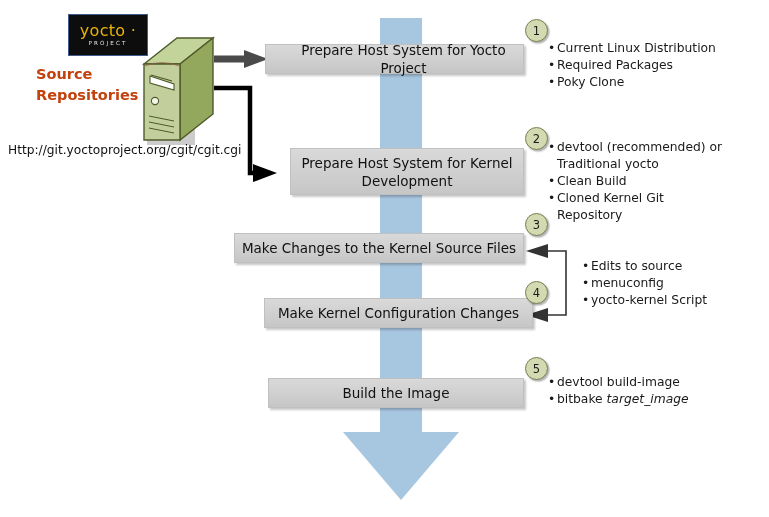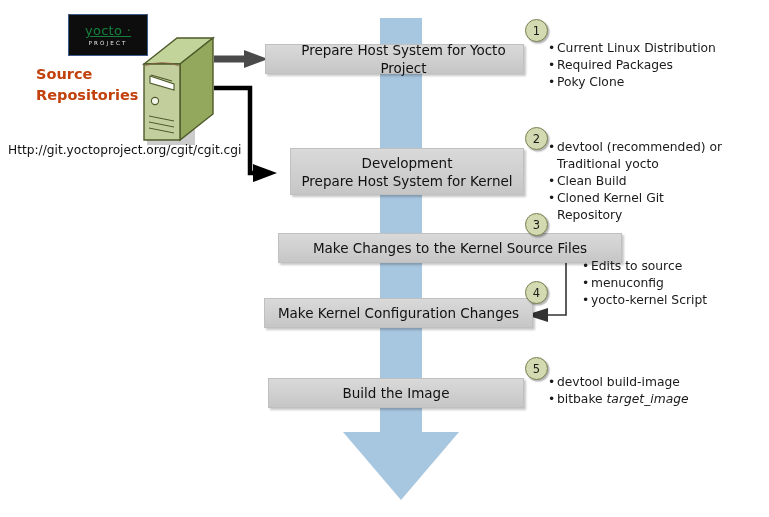--- a/index.html
+++ b/index.html
@@ -121,25 +121,24 @@
     height: 42px;
     background: #0d0d0d;
     border: 1.5px solid #3f5b8a;
     display: flex;
     flex-direction: column;
     align-items: center;
     justify-content: center;
     box-sizing: border-box;
   }
   .logo .l1 {
-    color: #15803d;
-    font-size: 13px;
+    color: #eab308;
+    font-size: 16px;
     letter-spacing: 0.3px;
     line-height: 15px;
-    text-decoration: underline;
   }
   .logo .l2 {
     color: #e8e8e8;
     font-size: 5.6px;
     letter-spacing: 2.1px;
     line-height: 8px;
     margin-top: 1px;
   }
 
   
@@ -202,25 +201,25 @@
     <polyline points="544,251 566,251 566,315 548,315" fill="none" stroke="#333333" stroke-width="1.6"></polyline>
     <polygon points="548,244 526,251 548,258" fill="#333333"></polygon>
     <polygon points="548,308 526,315 548,322" fill="#333333"></polygon>
   </svg>
 
   <div class="pbox" style="left:265px; top:44px; width:259px; height:30px;padding-left:18px;">
     <span>Prepare Host System for Yocto Project</span>
   </div>
 
   <div class="pbox" style="left:290px; top:148px; width:234px; height:47px; flex-direction:column;">
+    <span>Prepare Host System for Kernel</span>
     <span>Development</span>
-    <span>Prepare Host System for Kernel</span>
-  </div>
-
-  <div class="pbox" style="left:234px; top:233px; width:344px; height:30px;margin-left:44px;">
+  </div>
+
+  <div class="pbox" style="left:234px; top:233px; width:290px; height:30px;">
     <span>Make Changes to the Kernel Source Files</span>
   </div>
 
   <div class="pbox" style="left:264px; top:298px; width:269px; height:30px;text-align:right;">
     <span>Make Kernel Configuration Changes</span>
   </div>
 
   <div class="pbox" style="left:268px; top:378px; width:256px; height:30px;align-items:center;">
     <span>Build the Image</span>
   </div>

